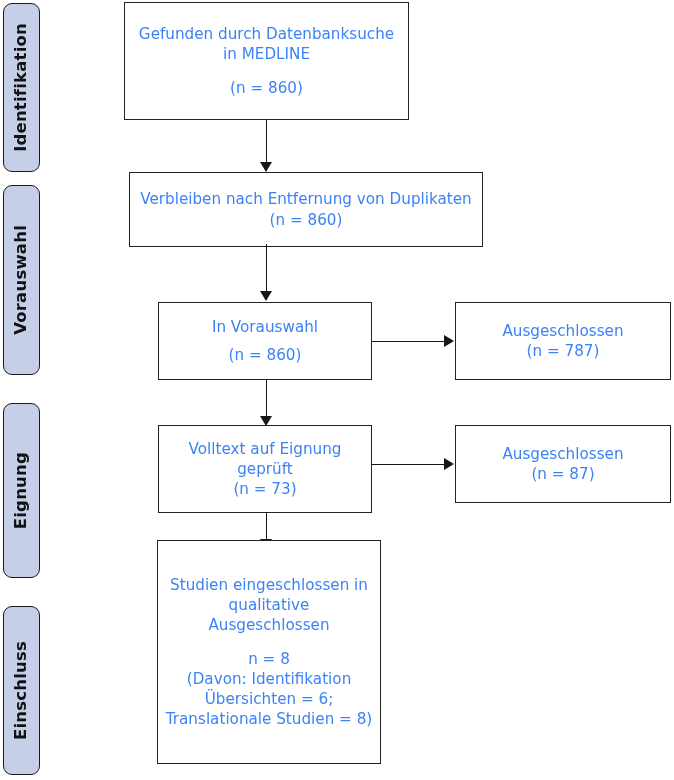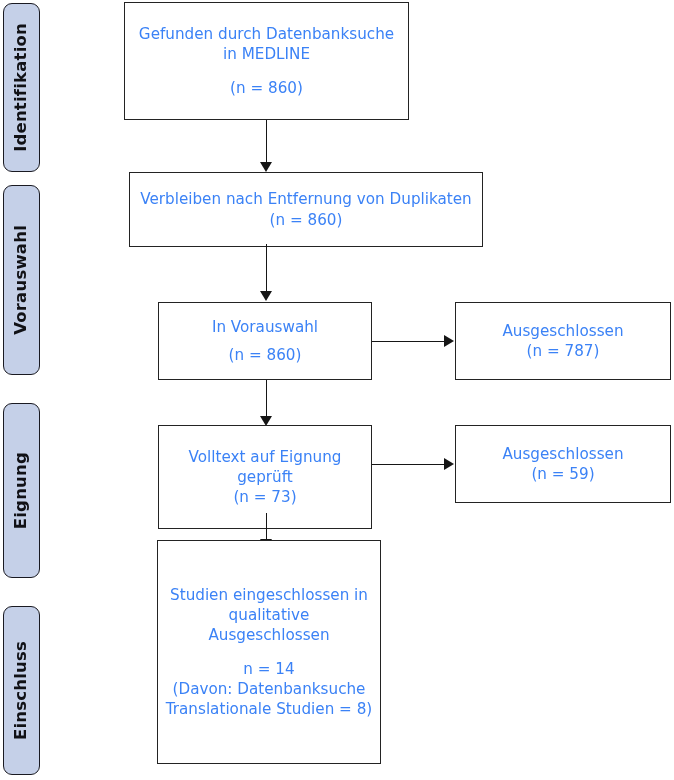--- a/index.html
+++ b/index.html
@@ -133,40 +133,41 @@
   <div class="arrow-right" style="left:444px; top:335px;"></div>
 
   <div class="flow-box" style="left:455px; top:302px; width:216px; height:78px;">
     <span class="ln">Ausgeschlossen</span>
     <span class="ln">(n = 787)</span>
   </div>
 
   <div class="vline" style="left:266px; top:380px; height:39px;"></div>
   <div class="arrow-down" style="left:260px; top:416px;"></div>
 
-  <div class="flow-box" style="left:158px; top:425px; width:214px; height:104px;">
+  <div class="flow-box" style="left:158px; top:425px; width:214px; height:88px;">
     <span class="ln">Volltext auf Eignung</span>
     <span class="ln">geprüft</span>
     <span class="ln">(n = 73)</span>
   </div>
 
   <div class="hline" style="left:372px; top:464px; width:73px;"></div>
   <div class="arrow-right" style="left:444px; top:458px;"></div>
 
   <div class="flow-box" style="left:455px; top:425px; width:216px; height:78px;">
     <span class="ln">Ausgeschlossen</span>
-    <span class="ln">(n = 59)</span>
+    <span class="ln">(n = 87)</span>
   </div>
 
   <div class="vline" style="left:266px; top:513px; height:29px;"></div>
   <div class="arrow-down" style="left:260px; top:539px;"></div>
 
   <div class="flow-box" style="left:157px; top:540px; width:224px; height:224px;">
     <span class="ln">Studien eingeschlossen in</span>
     <span class="ln">qualitative</span>
     <span class="ln">Ausgeschlossen</span>
     <span class="gap"></span>
-    <span class="ln">n = 14</span>
-    <span class="ln">(Davon: Datenbanksuche</span>
+    <span class="ln">n = 8</span>
+    <span class="ln">(Davon: Identifikation</span>
+    <span class="ln">Übersichten = 6;</span>
     <span class="ln">Translationale Studien = 8)</span>
   </div>
 
 </div>
 
 </body></html>

